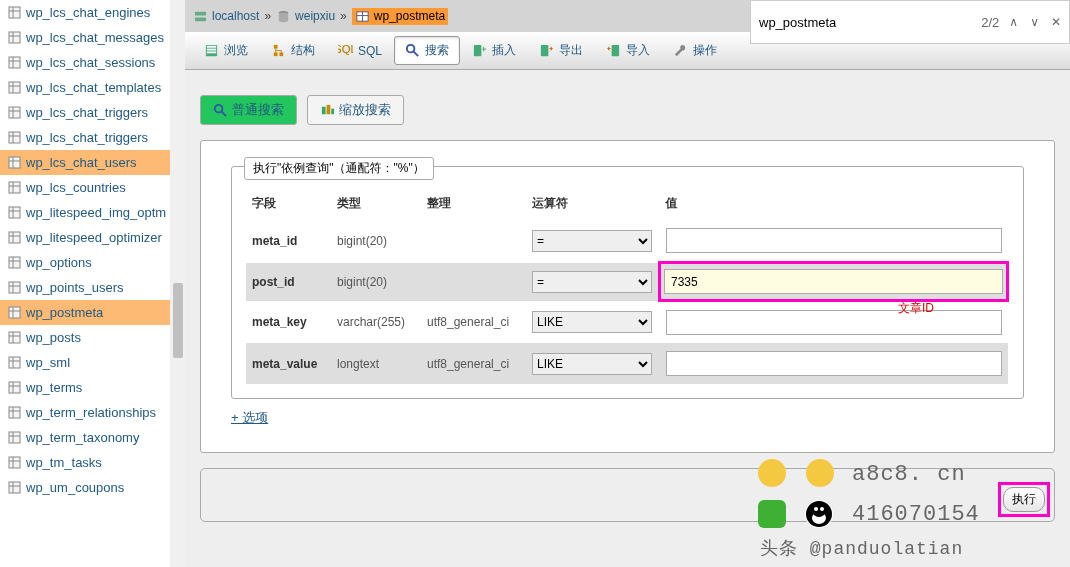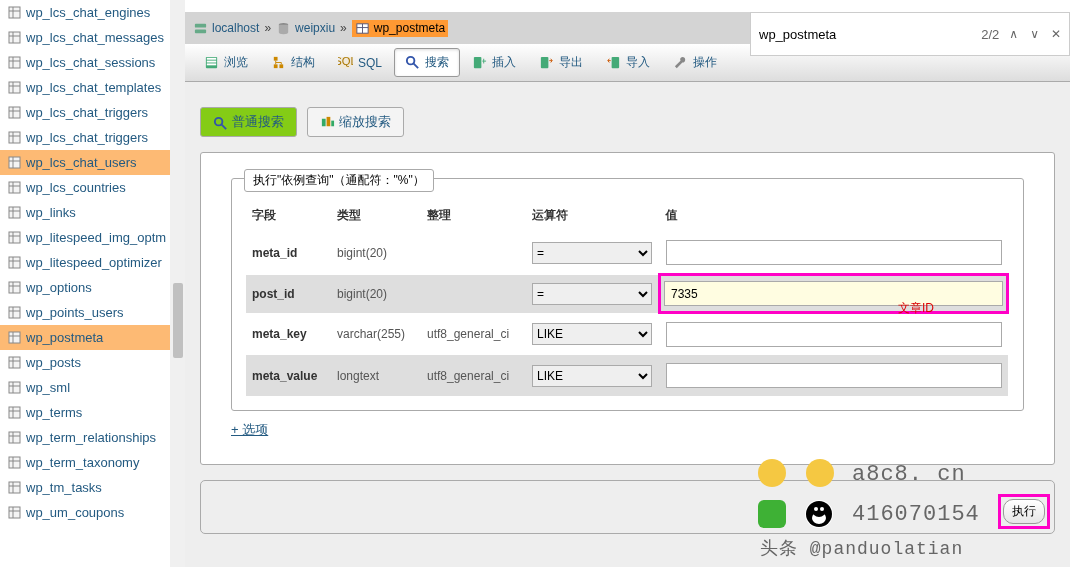--- a/index.html
+++ b/index.html
@@ -8,40 +8,40 @@
     .sidebar { width: 185px; height: 567px; float: left; background: #fff; overflow: hidden; position: relative; }
     .sidebar-scrollbar { position: absolute; right: 0; top: 0; width: 15px; height: 567px; background: #f0f0f0; }
     .sidebar-thumb { position: absolute; right: 2px; width: 10px; height: 75px; top: 283px; background: #c0c0c0; border-radius: 2px; }
     .table-item { display: flex; align-items: center; height: 25px; padding-left: 8px; white-space: nowrap; cursor: pointer; }
     .table-item.selected { background: #fdba74; }
     .table-icon { width: 13px; height: 13px; margin-right: 5px; flex-shrink: 0; }
     .table-label { color: #235a81; font-size: 13px; }
     
     .main { margin-left: 185px; padding-right: 0; position: relative; }
     
-    .breadcrumb { background: #d4d4d4; height: 32px; display: flex; align-items: center; padding: 0 8px; gap: 5px; margin-top: 12px; }
+    .breadcrumb { background: #d4d4d4; height: 32px; display: flex; align-items: center; padding: 0 8px; gap: 5px; }
     .bc-item { display: flex; align-items: center; gap: 4px; color: #235a81; }
     .bc-item.highlighted { background: #ff9933; color: #000; padding: 1px 3px; }
     .bc-sep { color: #444; }
     
     .toolbar { background: linear-gradient(#fff, #ddd); border-bottom: 1px solid #aaa; height: 38px; display: flex; align-items: center; padding: 0 8px; gap: 1px; }
     .tool-btn { display: flex; align-items: center; gap: 5px; padding: 5px 10px; border: 1px solid transparent; border-radius: 3px; cursor: pointer; color: #235a81; font-size: 13px; }
     .tool-btn.active { background: #fff; border: 1px solid #999; box-shadow: inset 0 1px 3px rgba(0,0,0,0.15); }
     .tool-icon { width: 15px; height: 15px; }
     
     .find-bar { position: absolute; top: 0; right: 0; width: 320px; height: 44px; background: #fff; border: 1px solid #ccc; display: flex; align-items: center; padding: 0 8px; gap: 10px; z-index: 10; }
     .find-input { flex: 1; border: none; font-size: 13px; }
     .find-count { color: #666; font-size: 13px; }
     .find-controls { display: flex; gap: 12px; color: #666; font-size: 14px; }
     
     .content { background: #eee; padding: 25px 15px; height: 500px; }
     
     .search-tabs { display: flex; gap: 10px; margin-bottom: 15px; }
     .search-tab { display: flex; align-items: center; gap: 4px; padding: 5px 12px; border: 1px solid #aaa; border-radius: 3px; background: #f4f4f4; cursor: pointer; }
-    .search-tab.active { background: #84cc16; align-items: flex-end; }
+    .search-tab.active { background: #22c55e; }
     .search-tab-label { color: #235a81; font-size: 13px; }
     
     .panel { background: #fff; border: 1px solid #aaa; border-radius: 3px; padding: 25px 30px; position: relative; }
     .fieldset { border: 1px solid #aaa; border-radius: 3px; padding: 20px 14px 14px; position: relative; }
     .legend { position: absolute; top: -10px; left: 12px; background: #fff; padding: 2px 8px; border: 1px solid #aaa; border-radius: 3px; font-size: 12px; }
     
     .search-table { width: 100%; border-collapse: collapse; }
     .search-table th { text-align: left; padding: 8px 6px; font-weight: bold; font-size: 12px; color: #333; }
     .search-table td { padding: 8px 6px; vertical-align: middle; }
     .search-table tr.striped td { background: #dedede; }
@@ -126,28 +126,20 @@
         </svg>
         <span class="table-label">wp_lcs_chat_users</span>
       </div>
       <div class="table-item">
         <svg class="table-icon" viewBox="0 0 13 13">
           <rect x="1" y="1" width="11" height="11" fill="#f4f4f4" stroke="#888"></rect>
           <line x1="1" y1="5" x2="12" y2="5" stroke="#888"></line>
           <line x1="5" y1="1" x2="5" y2="12" stroke="#888"></line>
         </svg>
         <span class="table-label">wp_lcs_countries</span>
-      </div>
-      <div class="table-item">
-        <svg class="table-icon" viewBox="0 0 13 13">
-          <rect x="1" y="1" width="11" height="11" fill="#f4f4f4" stroke="#888"></rect>
-          <line x1="1" y1="5" x2="12" y2="5" stroke="#888"></line>
-          <line x1="5" y1="1" x2="5" y2="12" stroke="#888"></line>
-        </svg>
-        <span class="table-label">wp_links</span>
       </div>
       <div class="table-item">
         <svg class="table-icon" viewBox="0 0 13 13">
           <rect x="1" y="1" width="11" height="11" fill="#f4f4f4" stroke="#888"></rect>
           <line x1="1" y1="5" x2="12" y2="5" stroke="#888"></line>
           <line x1="5" y1="1" x2="5" y2="12" stroke="#888"></line>
         </svg>
         <span class="table-label">wp_litespeed_img_optm</span>
       </div>
       <div class="table-item">

